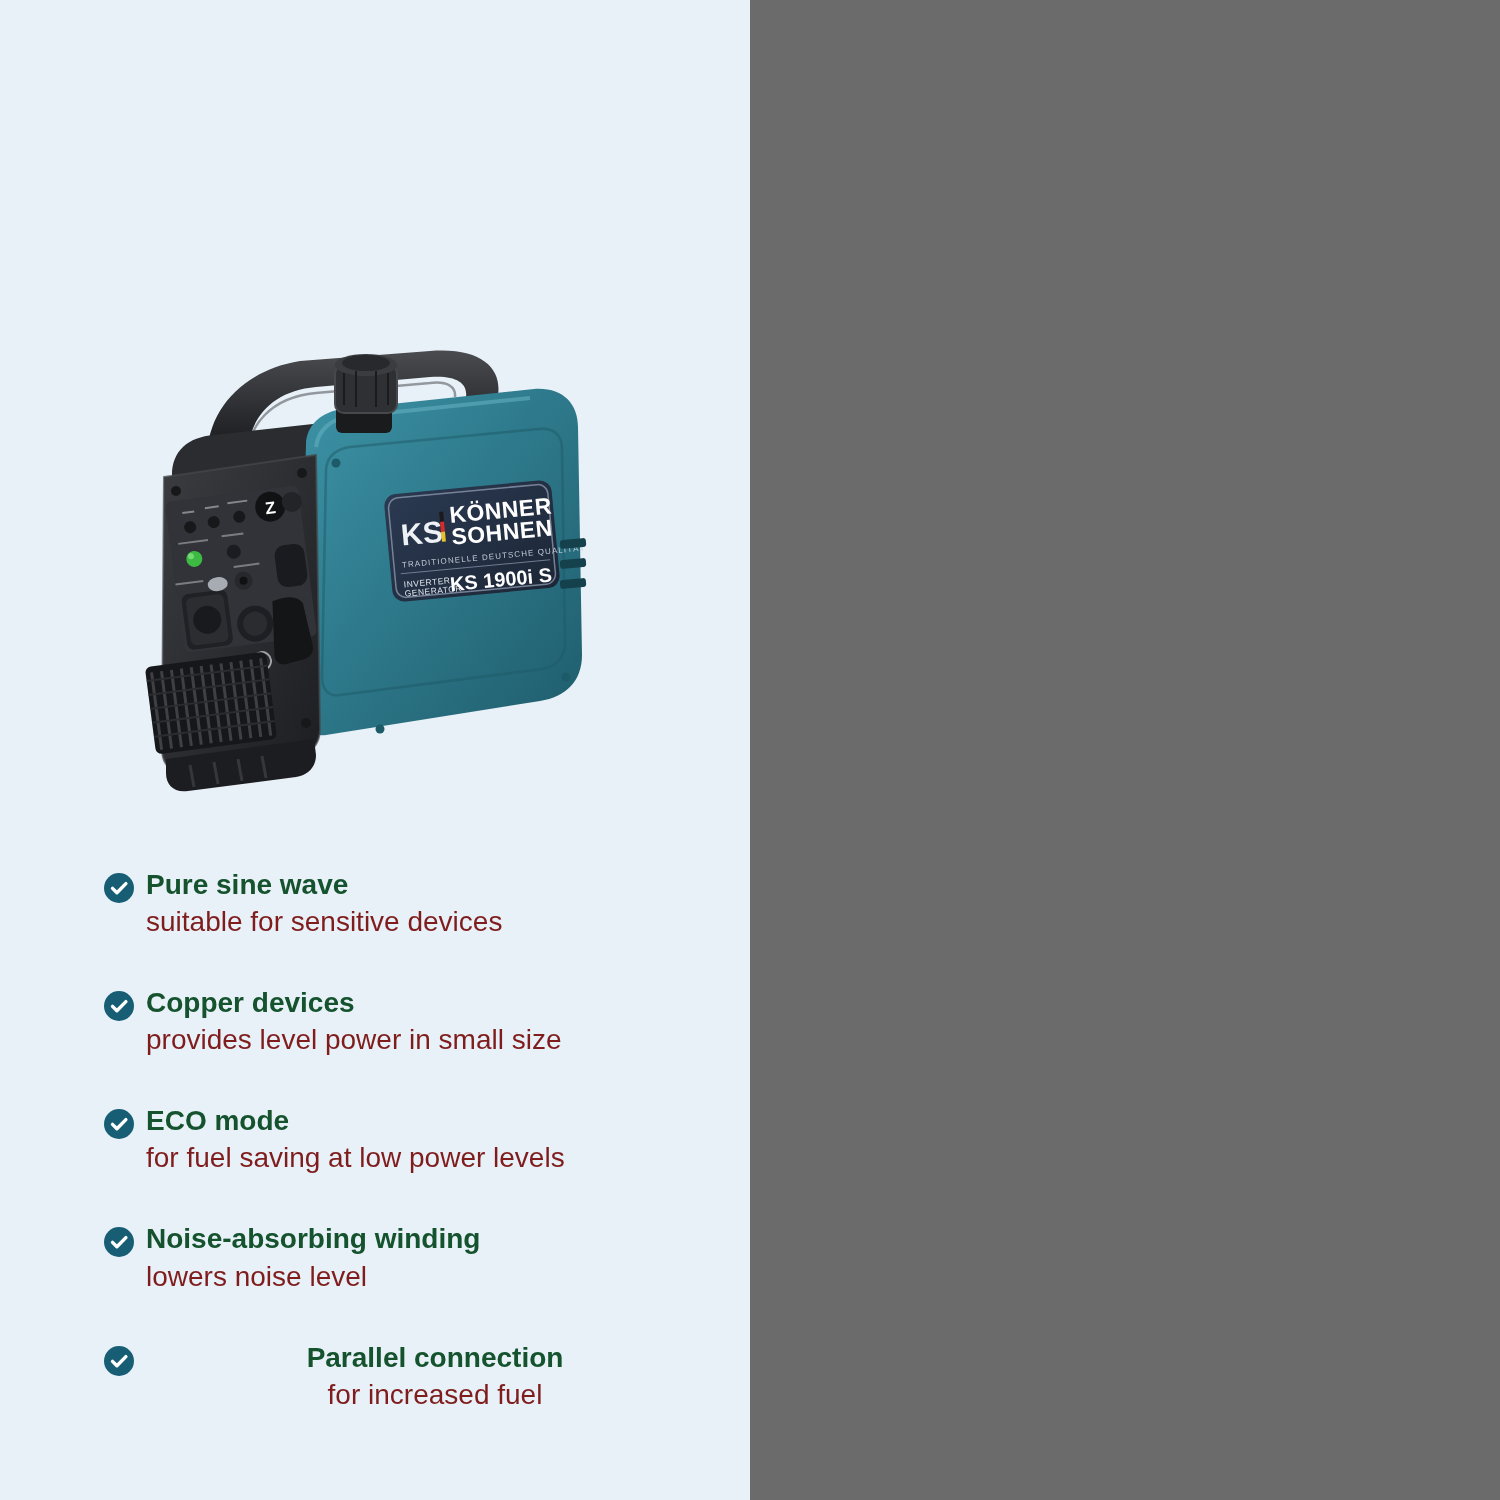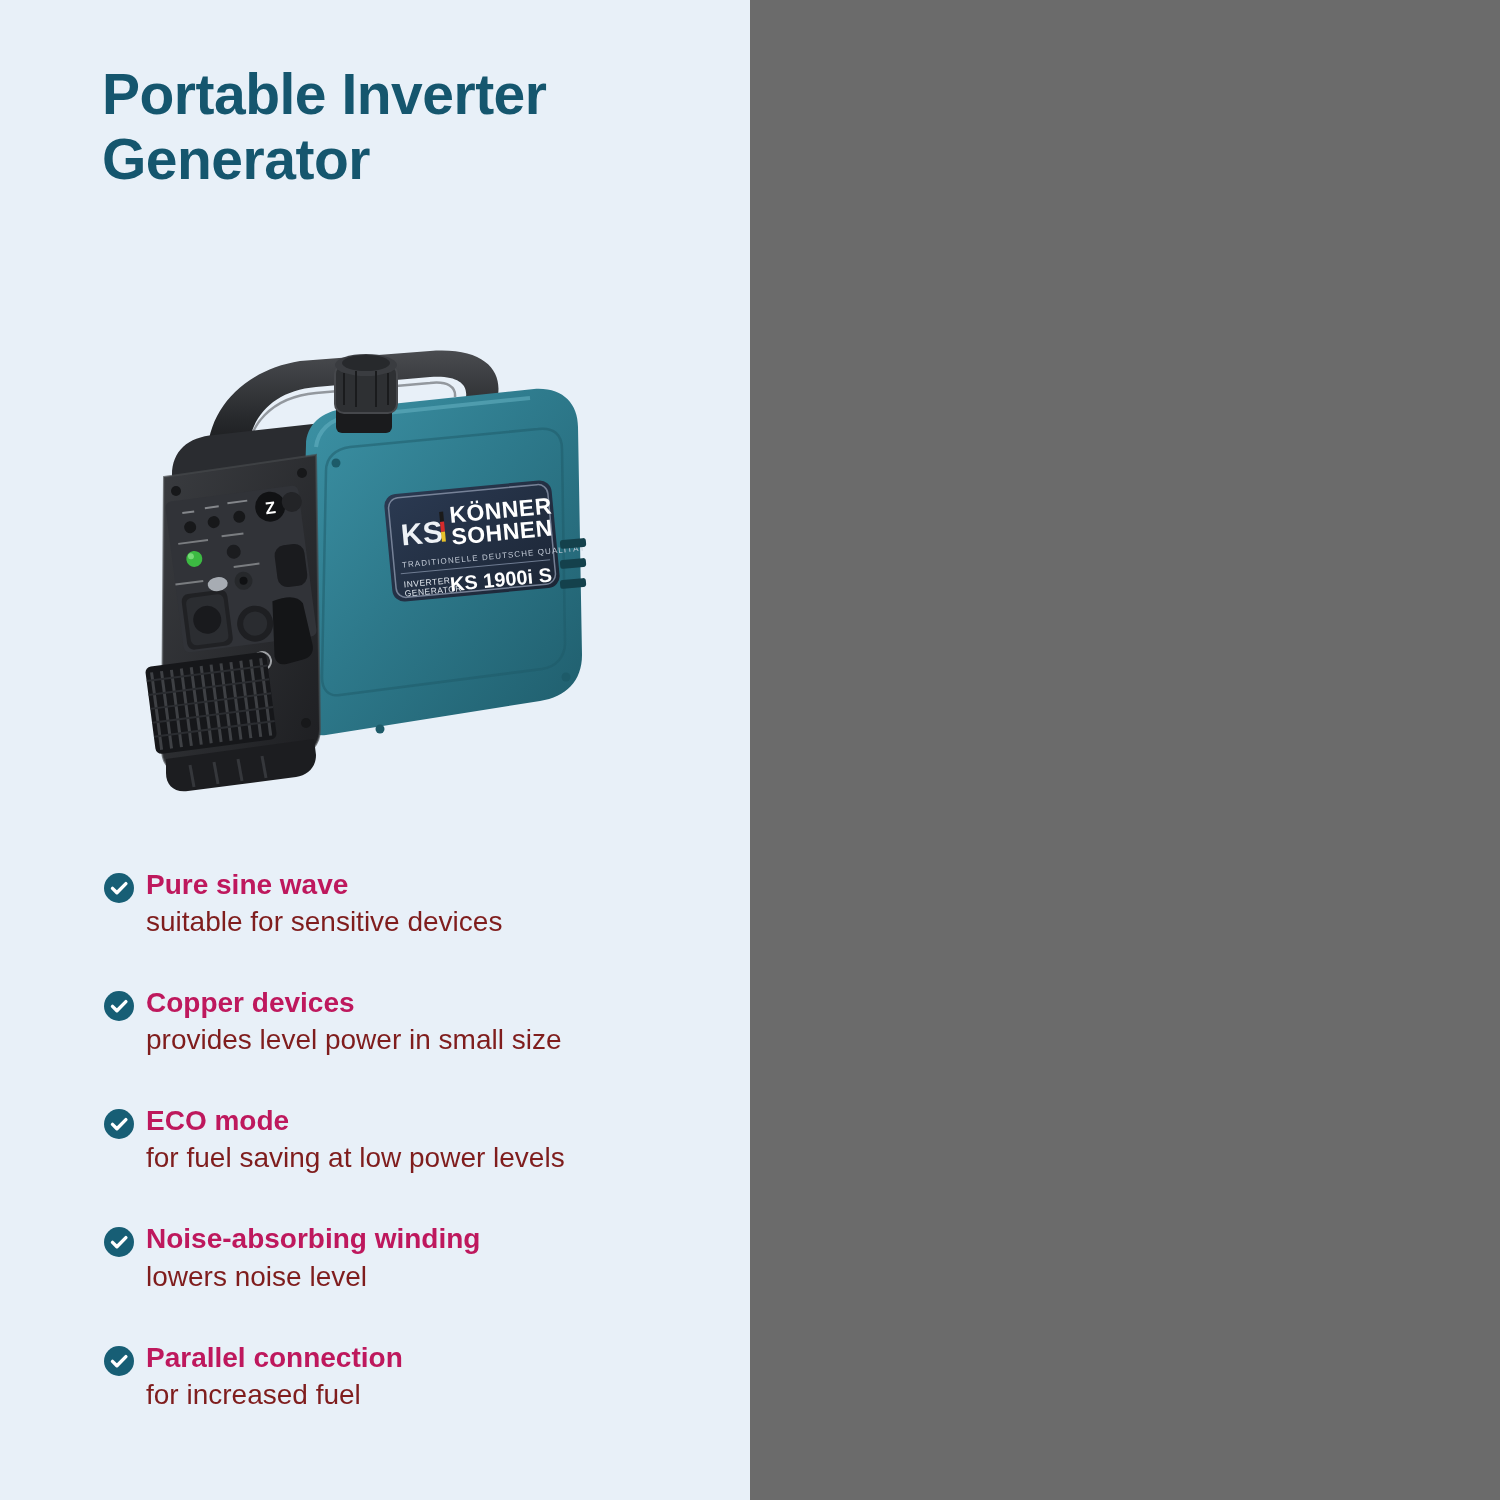--- a/index.html
+++ b/index.html
@@ -74,20 +74,21 @@
     top: 868px;
     width: 620px;
   }
   .feature {
     display: flex;
     align-items: flex-start;
     margin-bottom: 47px;
   }
   .feature:last-child {
     margin-bottom: 4px;
+    text-align: center;
   }
   .feature-icon {
     flex: 0 0 auto;
     width: 30px;
     height: 30px;
     margin-top: 5px;
     margin-right: 12px;
   }
   .feature-icon svg {
     display: block;
@@ -102,31 +103,30 @@
     font-weight: bold;
     line-height: 1.22;
     margin: 0;
   }
   .feature-sub {
     font-size: 28px;
     font-weight: normal;
     line-height: 1.25;
     margin: 2px 0 0 0;
   }
-  .features-left .feature-title { color: #be185d; }
+  .features-left .feature-title { color: #14532d; }
   .features-left .feature-sub   { color: #7f1d1d; }
 </style>
 </head>
 <body>
 
 <div class="infographic">
 
   <div class="panel panel-left">
 
-    <h1 class="panel-title title-left">Portable Inverter Generator</h1>
 
     <div class="product-stage">
       <svg class="gen" viewBox="0 0 500 490" xmlns="http://www.w3.org/2000/svg">
         <defs>
           <linearGradient id="tealBody" x1="0" y1="0" x2="1" y2="1">
             <stop offset="0%" stop-color="#3d93a6"></stop>
             <stop offset="45%" stop-color="#2e7a8c"></stop>
             <stop offset="100%" stop-color="#1f5d6c"></stop>
           </linearGradient>
           <linearGradient id="tealSide" x1="0" y1="0" x2="0" y2="1">

